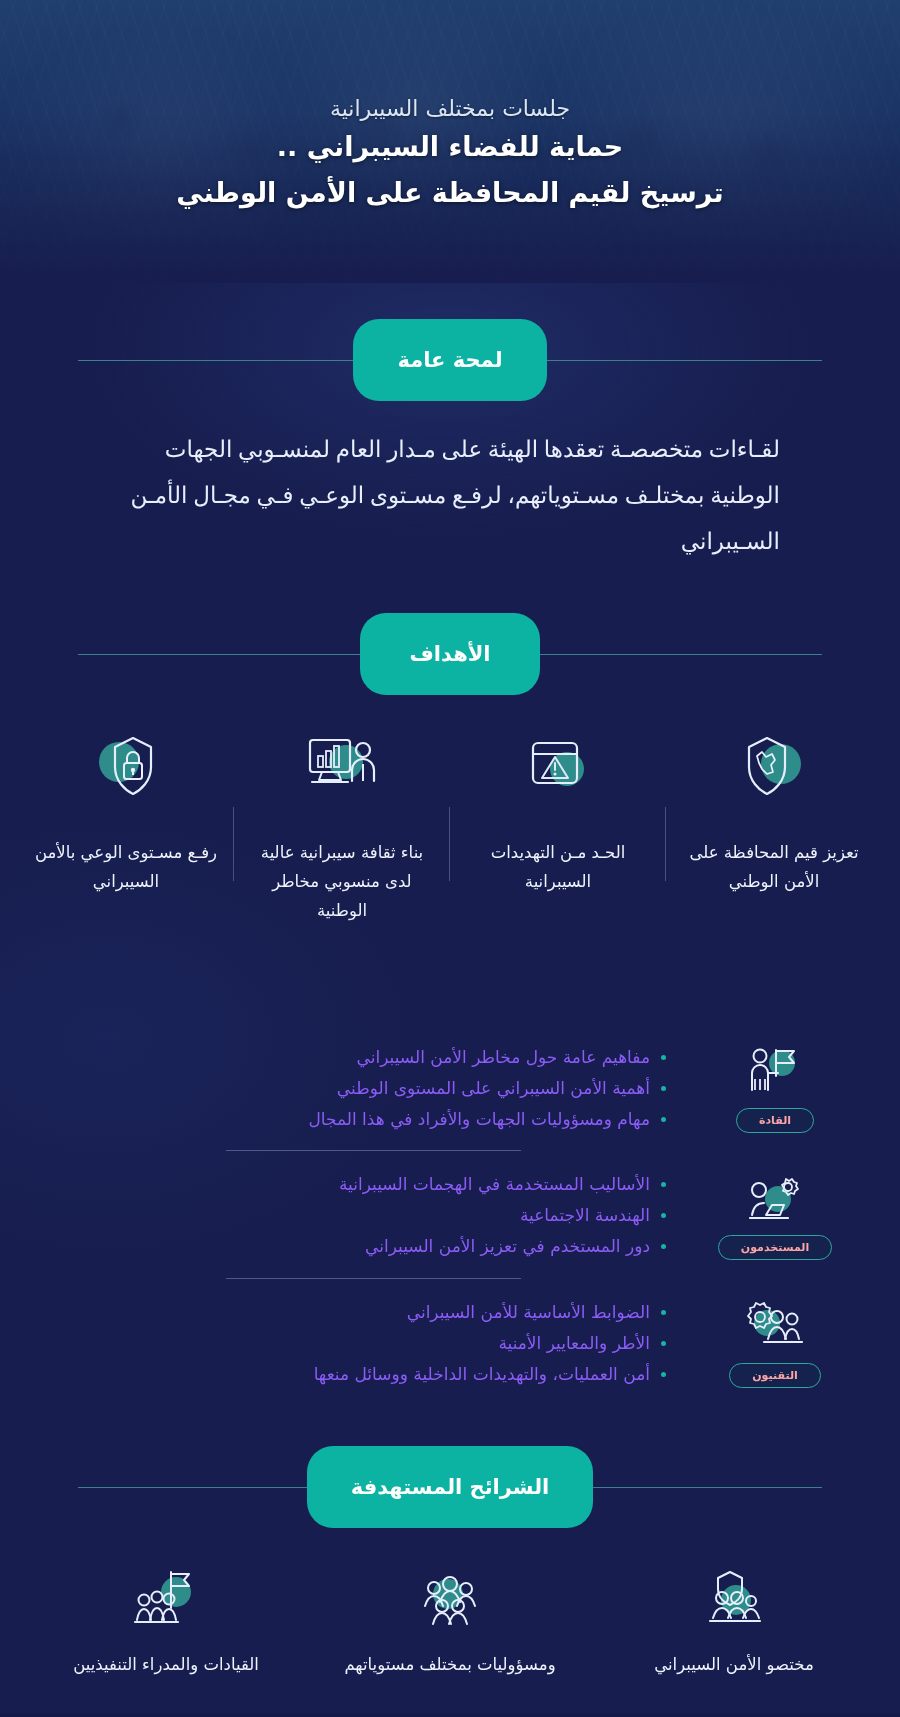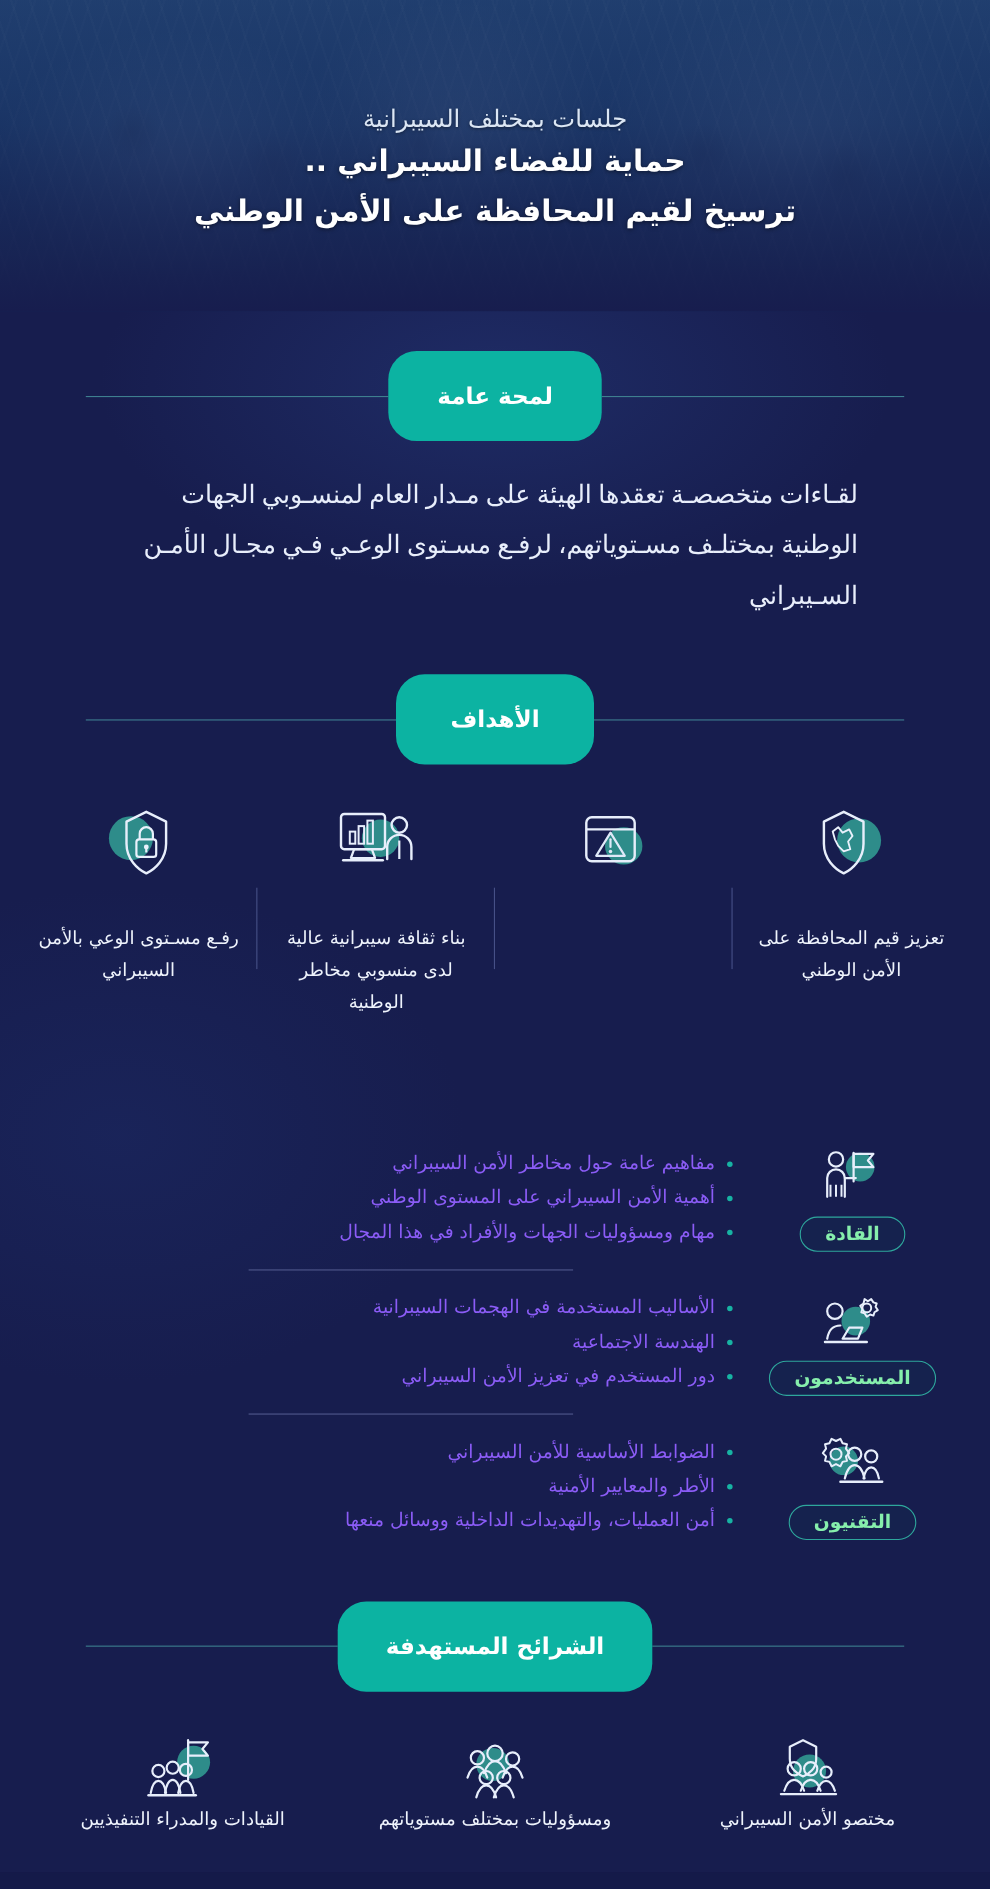--- a/index.html
+++ b/index.html
@@ -180,22 +180,22 @@
     display: flex;
     flex-direction: column;
     align-items: center;
     flex: 0 0 170px;
   }
   .track-icon { height: 56px; display: flex; align-items: flex-end; justify-content: center; }
   .track-chip {
     margin-top: 8px;
     border: 1.4px solid #2ea79c;
     border-radius: 16px;
-    color: #86efac;
-    font-size: 17px;
+    color: #fca5a5;
+    font-size: 11px;
     font-weight: bold;
     padding: 5px 22px;
     white-space: nowrap;
     background: rgba(12,60,80,.16);
   }
   .bullets { flex: 1; padding-left: 16px; }
   .bullets li {
     list-style: none;
     color: #8b5cf6;
     font-size: 17px;
@@ -224,21 +224,21 @@
   .aud-grid { display: flex; margin: 36px 24px 0; }
   .aud {
     flex: 1;
     display: flex;
     flex-direction: column;
     align-items: center;
     padding: 0 16px;
   }
   .aud-icon { height: 66px; display: flex; align-items: flex-end; justify-content: center; }
   .aud-label {
-    margin-top: 0;
+    margin-top: 21px;
     color: #eef3fc;
     font-size: 16.5px;
     line-height: 1.7;
     text-align: center;
   }
 
   
   .qr-band {
     margin-top: 34px;
     background: #141a49;
@@ -313,20 +313,21 @@
           <div class="obj-icon">
             <svg width="70" height="62" viewBox="0 0 70 62">
               <circle cx="44" cy="34" r="17" fill="#2e8c8a"></circle>
               <rect x="10" y="8" width="44" height="40" rx="5" fill="none" stroke="#e7eefb" stroke-width="2.2"></rect>
               <line x1="10" y1="19" x2="54" y2="19" stroke="#e7eefb" stroke-width="2"></line>
               <path d="M32 22 L45 43 H19 Z" fill="none" stroke="#dfe9f8" stroke-width="2" stroke-linejoin="round"></path>
               <line x1="32" y1="28" x2="32" y2="35" stroke="#dfe9f8" stroke-width="2" stroke-linecap="round"></line>
               <circle cx="32" cy="39" r="1.6" fill="#dfe9f8"></circle>
             </svg>
           </div>
+          <div class="obj-label">الحـد مـن التهديدات السيبرانية</div>
         </div>
 
         <div class="obj">
           <div class="obj-icon">
             <svg width="84" height="64" viewBox="0 0 84 64">
               <circle cx="46" cy="28" r="17" fill="#2e8c8a"></circle>
               <rect x="10" y="6" width="40" height="32" rx="3" fill="none" stroke="#e7eefb" stroke-width="2.2"></rect>
               <rect x="18" y="22" width="5" height="11" fill="none" stroke="#e7eefb" stroke-width="1.8"></rect>
               <rect x="26" y="17" width="5" height="16" fill="none" stroke="#e7eefb" stroke-width="1.8"></rect>
               <rect x="34" y="12" width="5" height="21" fill="none" stroke="#e7eefb" stroke-width="1.8"></rect>

